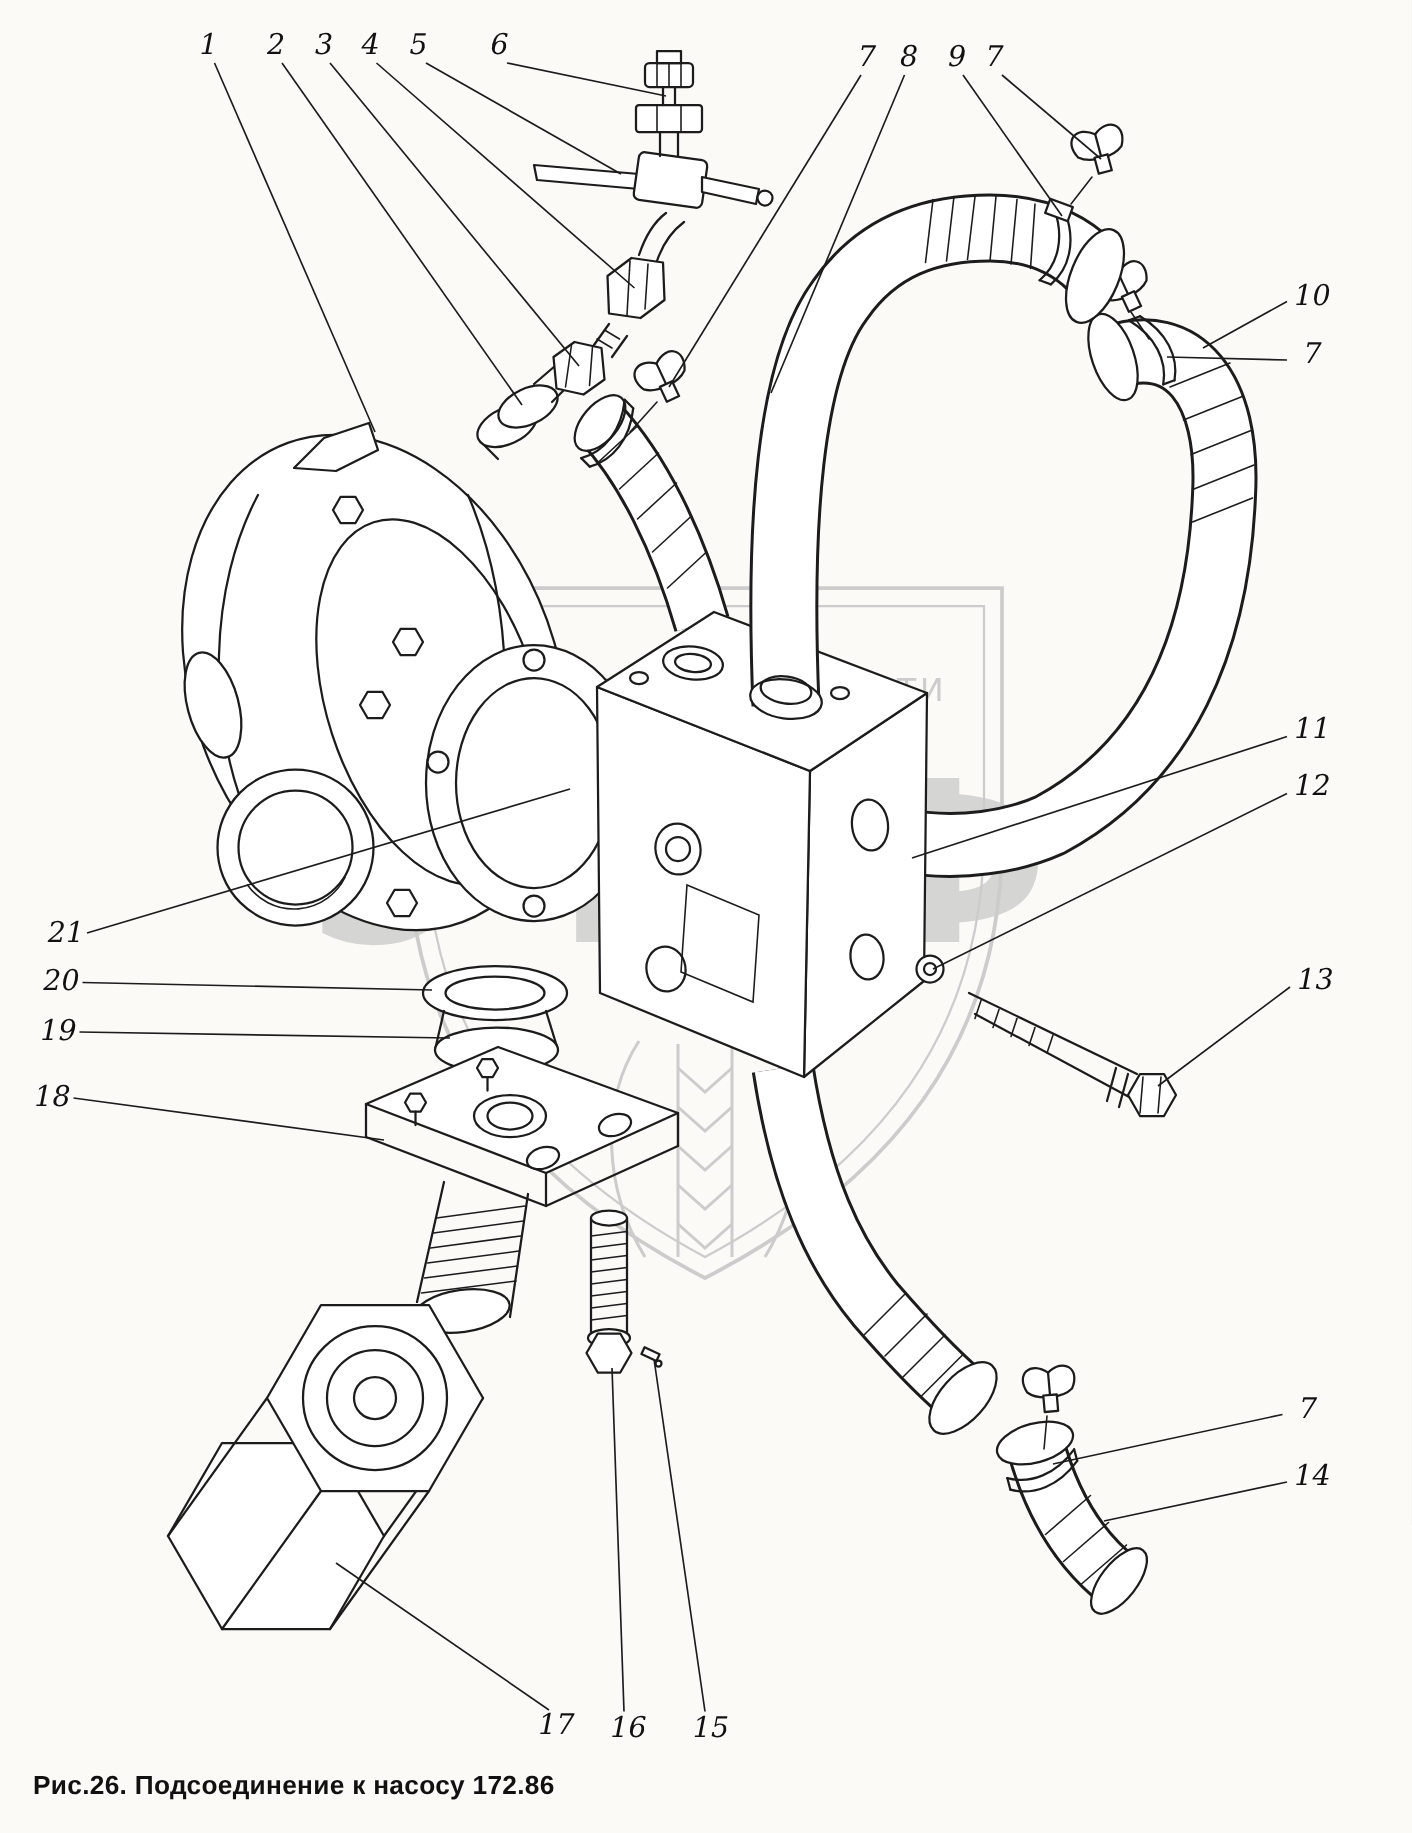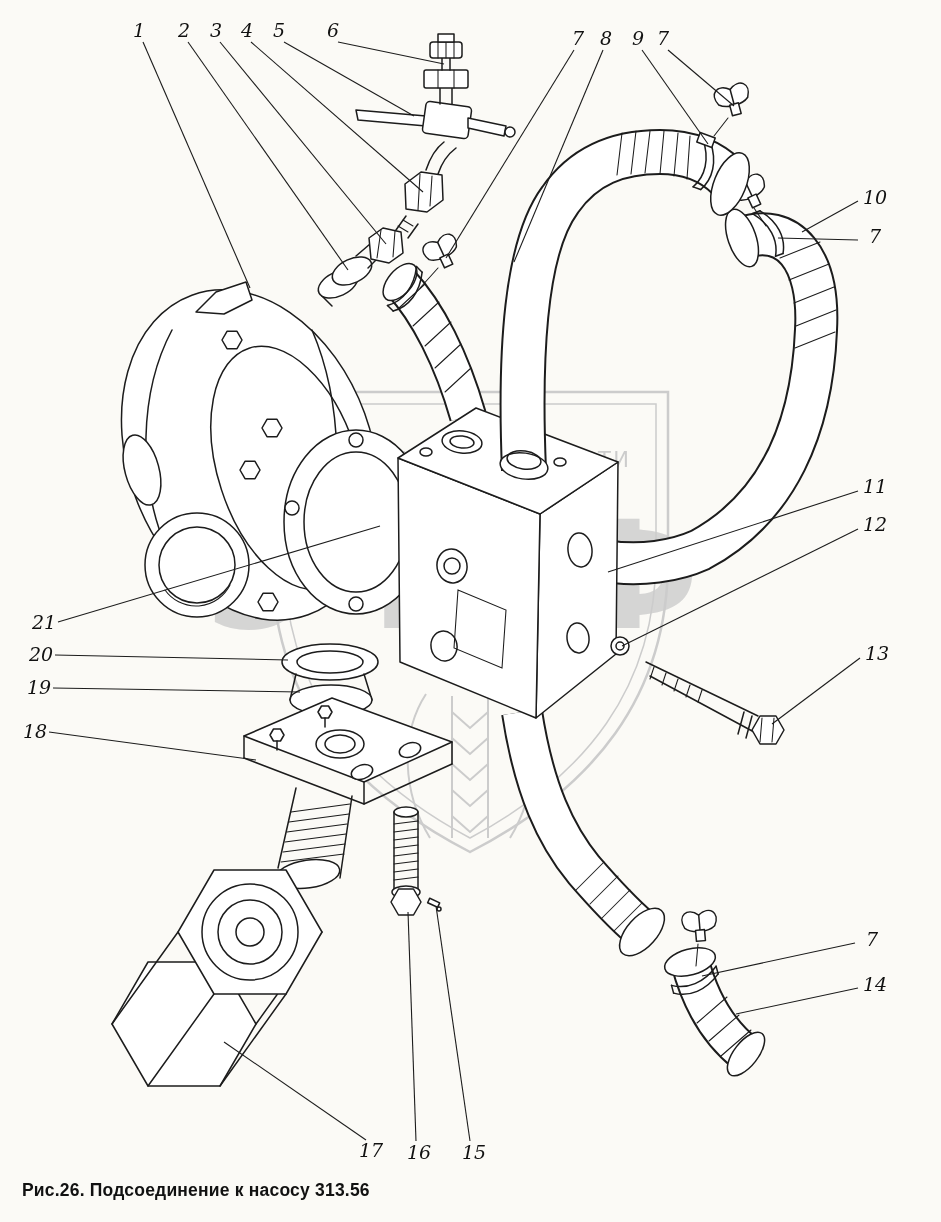--- a/index.html
+++ b/index.html
@@ -364,14 +364,14 @@
         <text x="35" y="731" class="callout">18</text>
         <line x1="366" y1="1140" x2="224" y2="1042" class="leader"></line>
         <text x="371" y="1150" class="callout">17</text>
         <line x1="416" y1="1141" x2="408" y2="912" class="leader"></line>
         <text x="419" y="1152" class="callout">16</text>
         <line x1="470" y1="1141" x2="436" y2="906" class="leader"></line>
         <text x="474" y="1152" class="callout">15</text>
       </g>
 </svg>
 
-<div class="caption">Рис.26. Подсоединение к насосу 313.56</div>
+<div class="caption">Рис.26. Подсоединение к насосу 172.86</div>
 </div>
 
 </body></html>

